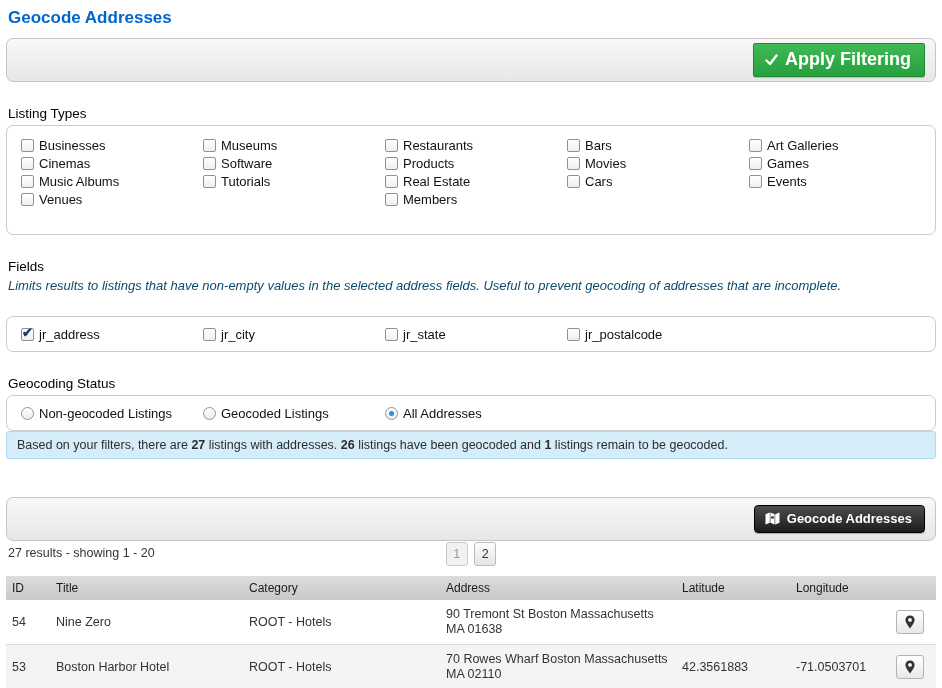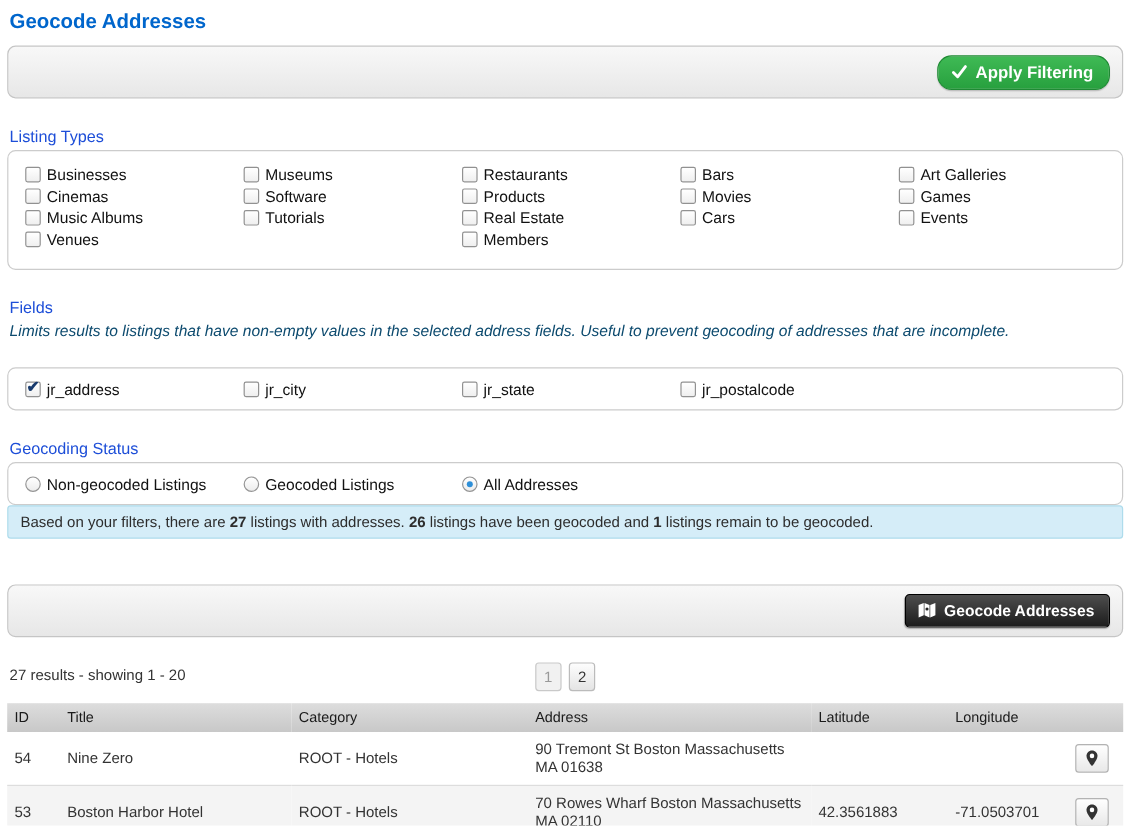--- a/index.html
+++ b/index.html
@@ -19,42 +19,42 @@
     height: 44px; border: 1px solid #c5c5c5; border-radius: 7px;
     background: linear-gradient(#f8f8f8, #e7e7e7);
     display: flex; align-items: center; justify-content: flex-end;
     padding: 0 10px;
   }
   .toolbar-top { margin-bottom: 24px; }
   .toolbar-bottom { margin-top: 38px; }
   .btn-green {
     display: inline-flex; align-items: center; gap: 7px;
     background: linear-gradient(#3fba55, #27a03e);
-    border: 1px solid #1e8a33; border-radius: 12px;
-    color: #fff; font-size: 14px; font-weight: bold;
+    border: 1px solid #1e8a33; border-radius: 2px;
+    color: #fff; font-size: 18px; font-weight: bold;
     padding: 5px 13px 6px 11px; cursor: pointer;
     box-shadow: 0 1px 1px rgba(0,0,0,.2);
     font-family: "Liberation Sans", sans-serif;
   }
   .btn-dark {
     display: inline-flex; align-items: center; gap: 7px;
     background: linear-gradient(#4d4d4d, #1c1c1c);
     border: 1px solid #000; border-radius: 4px;
     color: #fff; font-size: 13px; font-weight: bold;
     padding: 5px 12px 6px 10px; cursor: pointer;
     box-shadow: 0 1px 1px rgba(0,0,0,.25);
     font-family: "Liberation Sans", sans-serif;
   }
-  .section-heading { font-size: 13.5px; color: #1d4ed8; margin: 0 0 4px 2px; }
+  .section-heading { font-size: 13.5px; color: #000000; margin: 0 0 4px 2px; }
   .panel {
     border: 1px solid #ccc; border-radius: 7px; background: #fff;
   }
   .section { margin-bottom: 24px; }
   .types-grid {
-    padding: 10px 0 16px 14px;
+    padding: 10px 0 26px 14px;
     display: grid; grid-template-columns: repeat(5, 182px);
   }
   .opt {
     display: flex; align-items: center; gap: 5px;
     height: 18px; font-size: 13px; color: #111; cursor: pointer;
   }
   .cb {
     width: 13px; height: 13px; flex: 0 0 13px;
     border: 1px solid #919191; border-radius: 2px;
     background: linear-gradient(#fff, #efefef);
@@ -77,21 +77,21 @@
   .fields-note {
     font-style: italic; font-size: 13px; color: #0c4a6e; margin: 2px 0 23px 2px;
   }
   .inline-opts { padding: 8px 0 8px 14px; display: flex; }
   .inline-opts .opt { width: 182px; }
   .info-box {
     background: #d5edf8; border: 1px solid #aedcec; border-radius: 3px;
     padding: 6px 10px; font-size: 12.5px; color: #2d2d2d;
   }
   .info-box b { font-weight: bold; }
-  .results-bar { margin-top: 20px; position: relative; height: 26px; }
+  .results-bar { position: relative; height: 26px; }
   .results-count { position: absolute; left: 2px; top: 5px; font-size: 12.5px; color: #333; }
   .pager { text-align: center; padding-top: 1px; }
   .page-btn {
     display: inline-block; width: 22px; height: 24px; line-height: 22px;
     border: 1px solid #bbb; border-radius: 3px; margin: 0 1px;
     font-size: 12.5px; text-align: center; cursor: pointer;
     font-family: "Liberation Sans", sans-serif; padding: 0;
   }
   .page-btn.current { background: #f1f1f1; color: #999; border-color: #c9c9c9; }
   .page-btn.link { background: linear-gradient(#fdfdfd, #e4e4e4); color: #333; }

